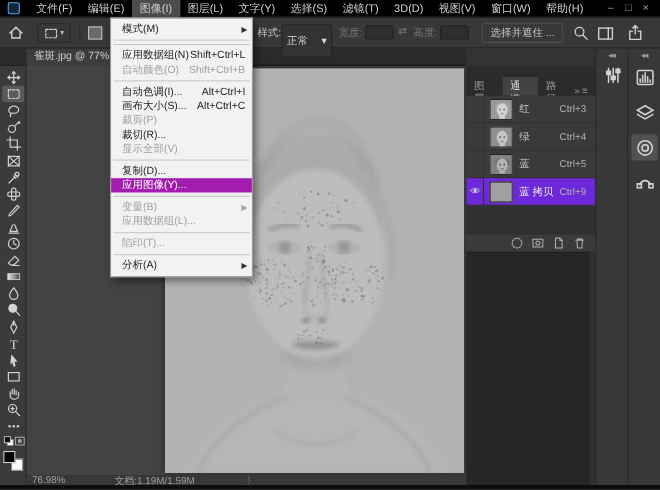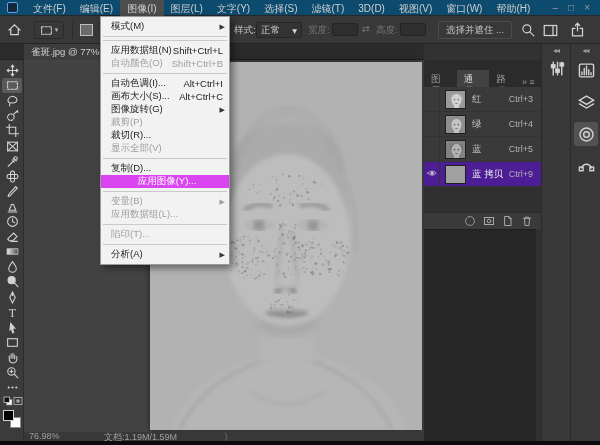--- a/index.html
+++ b/index.html
@@ -2,41 +2,41 @@
 <html><head>
 <meta charset="utf-8">
 <style>
   * { margin:0; padding:0; box-sizing:border-box; }
   html,body { width:600px; height:445px; overflow:hidden; }
   body { font-family:"Liberation Sans","DejaVu Sans",sans-serif; background:#323232; position:relative;
          -webkit-user-select:none; user-select:none; }
   .abs { position:absolute; }
 
   
-  #menubar { left:0; top:0; width:600px; height:16px; background:#0c4a6e; border-bottom:1px solid #272727;
+  #menubar { left:0; top:0; width:600px; height:16px; background:#000000; border-bottom:1px solid #272727;
              display:flex; align-items:center; z-index:5; }
   #app-logo { width:11px; height:11px; margin:0 8px 0 7px; border-radius:2px; background:#14253c;
               border:1px solid #58a6f2; }
   .mb-item { font-size:10px; color:#cfcfcf; padding:2px 7px; height:16px; line-height:13px; }
   .mb-item.active { background:#4d4d4d; }
   #win-controls { margin-left:auto; display:flex; gap:10px; padding-right:10px; }
   .wc { color:#9a9a9a; font-size:10px; line-height:14px; }
 
   
   #optionsbar { left:0; top:16px; width:600px; height:28px; background:#383838; border-bottom:1px solid #232323; z-index:4; }
   #optionsbar .lbl { font-size:9.5px; color:#c6c6c6; }
   #optionsbar .lbl.dim { color:#767676; }
   .opt-field { width:26px; height:13px; background:#2e2e2e; border:1px solid #232323; border-radius:2px; }
   #tool-preset { left:34px; top:5px; width:30px; height:18px; border:1px solid #2b2b2b; border-radius:2px;
                  display:flex; align-items:center; justify-content:center; gap:2px; }
   .caret { font-size:7px; color:#b5b5b5; }
   .vdiv { width:1px; height:16px; background:#2a2a2a; }
   #sel-mode { left:80px; top:8px; width:13px; height:12px; border:1px solid #bdbdbd; background:#6b6b6b; }
   #style-select { left:256px; top:6px; width:46px; height:16px; background:#333333; border:1px solid #262626;
-                  border-radius:2px; display:flex; align-items:center; justify-content:space-between; padding:0 4px; }
+                  border-radius:2px; display:flex; align-items:center; justify-content:space-between; padding:14px 4px; }
   #style-select span { font-size:9.5px; color:#d6d6d6; }
   #select-mask-btn { left:438px; top:5px; height:18px; padding:0 7px; border:1px solid #4c4c4c; border-radius:2px;
                      display:flex; align-items:center; font-size:9.5px; color:#c6c6c6; }
 
   
   #tabbar { left:0; top:44px; width:424px; height:16px; background:#2b2b2b; border-bottom:1px solid #1f1f1f; }
   #doc-tab { left:24px; top:0; width:124px; height:16px; background:#3d3d3d; color:#cfcfcf; font-size:9.5px;
              line-height:16px; padding-left:7px; white-space:nowrap; overflow:hidden; }
 
   
@@ -53,34 +53,34 @@
   #image { left:126px; top:2px; width:272px; height:368px; box-shadow:0 0 6px rgba(0,0,0,.5); }
 
   
   #dropdown { left:100px; top:16px; width:130px; background:#f2f2f2; border:1px solid #9b9b9b;
               box-shadow:3px 3px 7px rgba(0,0,0,.45); z-index:10; padding:3px 0; }
   .mi { height:13px; display:flex; align-items:center; padding:0 6px 0 10px; font-size:9.5px; color:#1c1c1c;
         position:relative; }
   .mi .sc { margin-left:auto; color:#1c1c1c; }
   .mi .arr { position:absolute; right:4px; font-size:7px; color:#333; }
   .mi.dis, .mi.dis .sc, .mi.dis .arr { color:#9f9f9f; }
-  .mi.hl { background:#d946ef; color:#fff;justify-content:center; }
+  .mi.hl { background:#a21caf; color:#fff; }
   .msep { height:1px; background:#c9c9c9; margin:3px 2px; }
 
   
   #panelcol { left:424px; top:60px; width:117px; height:381px; background:#303030; }
   #panel-topstrip { left:0; top:0; width:117px; height:10px; background:#2b2b2b; }
   #panel-tabs { left:0; top:10px; width:117px; height:17px; background:#2b2b2b; display:flex; align-items:flex-end; }
   .ptab { font-size:9.5px; color:#9a9a9a; padding:3px 7px 3px; height:17px; line-height:12px; }
   .ptab.active { background:#424242; color:#d8d8d8; }
   #ptab-more { margin-left:auto; color:#9a9a9a; font-size:9px; padding-right:2px; }
   #ptab-menu { width:12px; color:#9a9a9a; font-size:9px; padding-right:4px; }
   #channel-rows { left:0; top:27px; width:117px; }
   .ch-row { height:25px; display:flex; align-items:center; background:#3a3a3a; border-bottom:1px solid #333; }
-  .ch-row.sel { background:#4c1d95; }
+  .ch-row.sel { background:#6d28d9; }
   .ch-eye { width:16px; height:25px; border-right:1px solid #333; display:flex; align-items:center; justify-content:center; }
   .ch-thumb { width:21px; height:19px; margin:0 6px 0 5px; border:1px solid #1f1f1f; background:#a2a2a2; overflow:hidden; }
   .ch-label { font-size:9.5px; color:#c9c9c9; }
   .ch-row.sel .ch-label { color:#efefef; }
   .ch-sc { margin-left:auto; font-size:9px; color:#b0b0b0; padding-right:8px; }
   #channel-footer { left:0; top:152px; width:117px; height:17px; background:#3a3a3a; border-top:1px solid #2c2c2c;
                     display:flex; align-items:center; justify-content:flex-end; gap:7px; padding-right:8px; }
   #panel-well { left:0; top:169px; width:112px; height:212px; background:#262626; border-top:1px solid #1e1e1e; }
   #minidock { left:541px; top:44px; width:29px; height:397px; background:#383838; border-left:1px solid #2a2a2a; }
   #icondock { left:570px; top:44px; width:30px; height:397px; background:#383838; border-left:1px solid #2a2a2a; }
@@ -897,24 +897,20 @@
     </div>
     <div class="msep"></div>
     <div class="mi">
       <span>自动色调(I)...</span>
       <span class="sc">Alt+Ctrl+I</span>
     </div>
     <div class="mi">
       <span>画布大小(S)...</span>
       <span class="sc">Alt+Ctrl+C</span>
     </div>
-    <div class="mi">
-      <span>图像旋转(G)</span>
-      <span class="arr">▶</span>
-    </div>
     <div class="mi dis">
       <span>裁剪(P)</span>
     </div>
     <div class="mi">
       <span>裁切(R)...</span>
     </div>
     <div class="mi dis">
       <span>显示全部(V)</span>
     </div>
     <div class="msep"></div>

